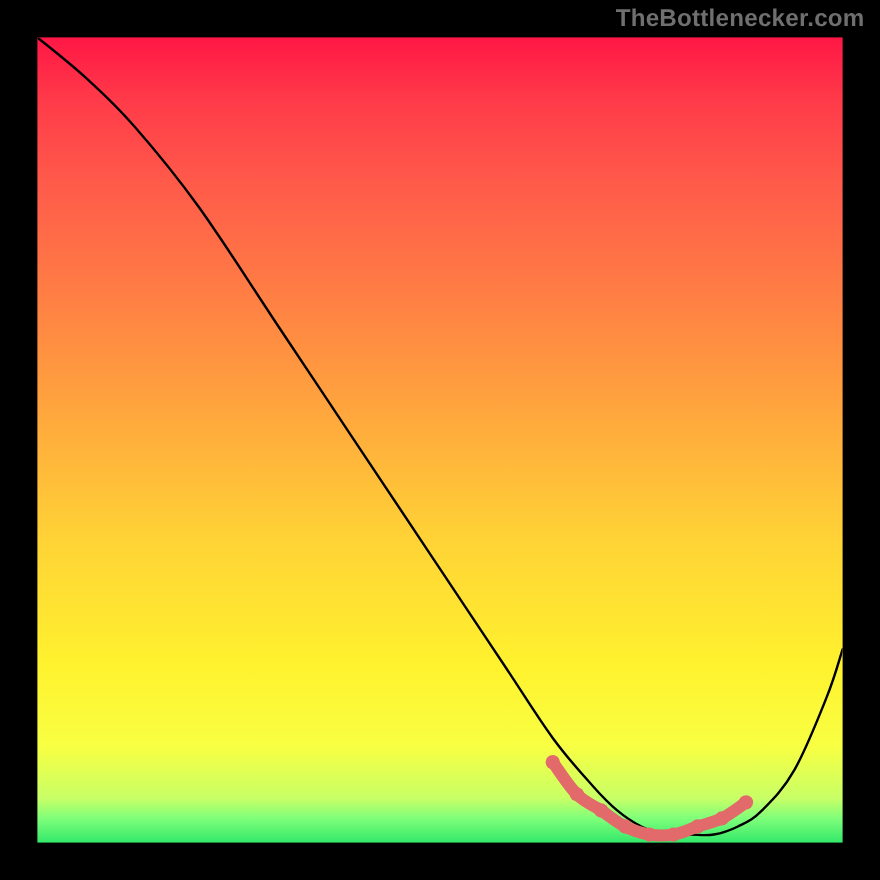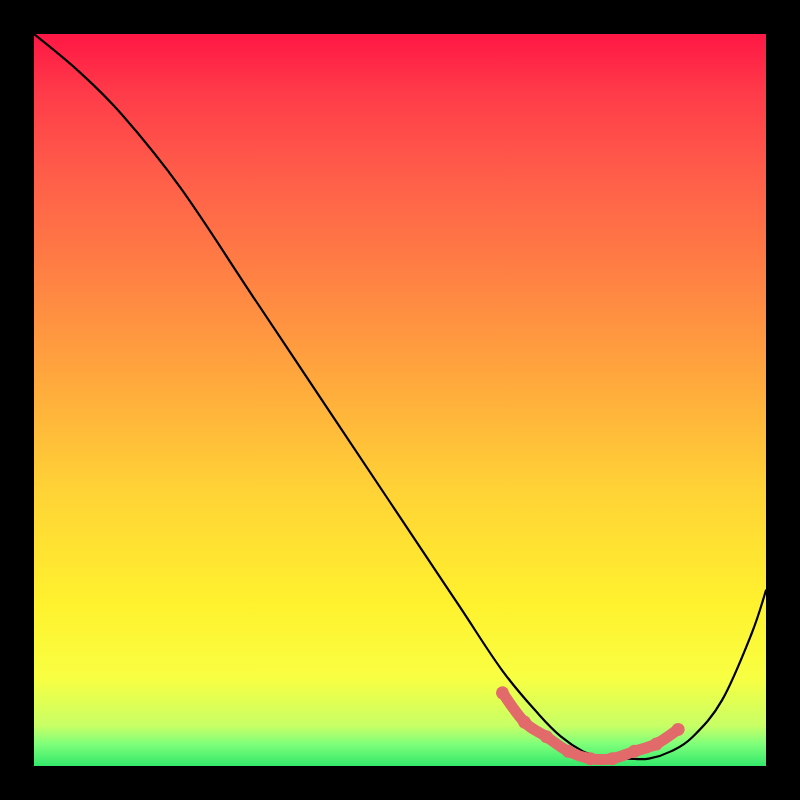--- a/index.html
+++ b/index.html
@@ -58,20 +58,21 @@
     left: 0;
     top: 0;
     width: 100%;
     height: 100%;
   }
 </style>
 </head>
 <body>
 
 <div class="container">
+  <div class="watermark">TheBottlenecker.com</div>
 
   <div class="plot-area">
     <div class="gradient-bg"></div>
     <svg class="curve-svg" viewBox="0 0 732 732" preserveAspectRatio="none">
       <path id="main-curve" fill="none" stroke="#000000" stroke-width="2.2" stroke-linecap="round" stroke-linejoin="round" d="M 0 0 C 7.9056 6.588000000000004, 28.108800000000002 22.10640000000003, 43.92 36.60000000000002 C 59.7312 51.093600000000016, 69.3936 59.43839999999998, 87.84 80.51999999999998 C 106.2864 101.60159999999999, 122.6832 120.78000000000003, 146.4 153.72000000000003 C 170.1168 186.66000000000003, 193.248 223.992, 219.6 263.52 C 245.952 303.048, 266.44800000000004 333.792, 292.8 373.32 C 319.152 412.848, 342.2832 447.5448, 366 483.12 C 389.7168 518.6952, 406.11359999999996 543.2904000000001, 424.55999999999995 570.96 C 443.0063999999999 598.6296, 453.9864 617.076, 468.48 636.84 C 482.97360000000003 656.604, 494.5392 668.9016, 505.08 680.76 C 515.6207999999999 692.6184, 519.1343999999999 696.1320000000001, 527.04 702.72 C 534.9456 709.308, 541.0944 713.4072, 549 717.36 C 556.9056 721.3128, 563.0544 723.3624, 570.96 724.68 C 578.8656000000001 725.9975999999999, 585.0144 724.68, 592.9200000000001 724.68 C 600.8256000000001 724.68, 606.9744000000001 725.9975999999999, 614.88 724.68 C 622.7855999999999 723.3624, 628.9344 721.3128, 636.84 717.36 C 644.7456000000001 713.4072, 649.5768 711.9432, 658.8000000000001 702.72 C 668.0232000000001 693.4968, 677.5391999999999 684.5664, 688.0799999999999 666.12 C 698.6207999999999 647.6736, 709.4544 620.004, 717.36 600.24 C 725.2656000000001 580.476, 729.3648000000001 564.2256, 732 556.3199999999999"></path>
       <path id="highlight-curve" fill="none" stroke="#e26a6a" stroke-width="11" stroke-linecap="round" stroke-linejoin="round" d="M 468.48 658.8 C 472.43280000000004 664.0704, 482.53440000000006 680.1744, 490.44000000000005 688.08 C 498.34560000000005 695.9856000000001, 504.4944 697.4496, 512.4 702.72 C 520.3055999999999 707.9904, 526.4544 713.4072, 534.36 717.36 C 542.2656000000001 721.3128, 548.4144000000001 723.3624, 556.32 724.68 C 564.2256 725.9975999999999, 570.3743999999999 725.9975999999999, 578.28 724.68 C 586.1856 723.3624, 592.3344 719.9952000000001, 600.24 717.36 C 608.1456000000001 714.7248, 614.2944 713.9928, 622.1999999999999 710.04 C 630.1055999999999 706.0871999999999, 640.2072 698.0352, 644.16 695.4"></path>
       <g id="highlight-dots">
           <circle cx="468.48" cy="658.8" r="6.5" fill="#e26a6a"></circle>
           <circle cx="490.44000000000005" cy="688.08" r="6.5" fill="#e26a6a"></circle>
           <circle cx="512.4" cy="702.72" r="6.5" fill="#e26a6a"></circle>

